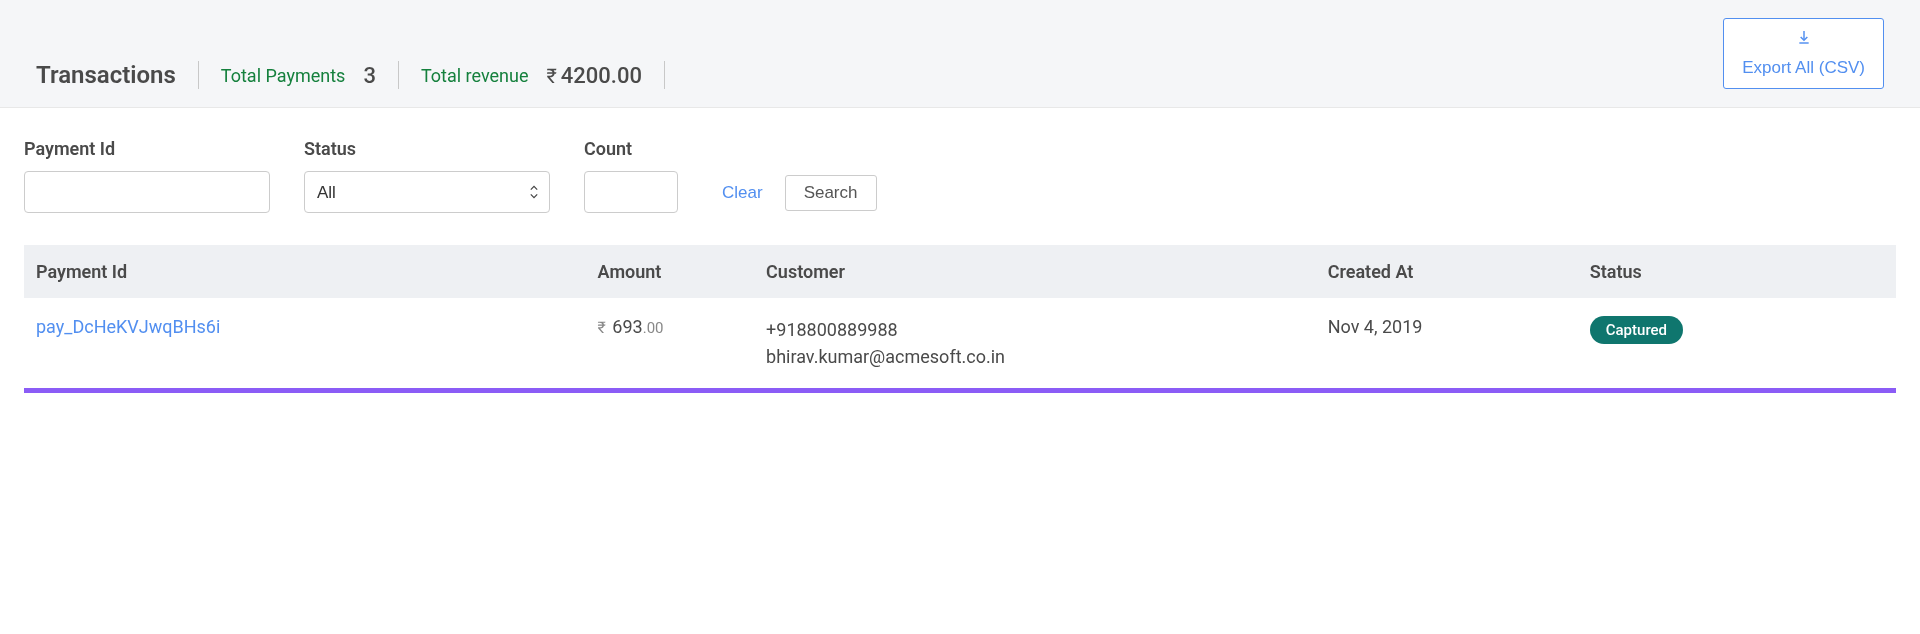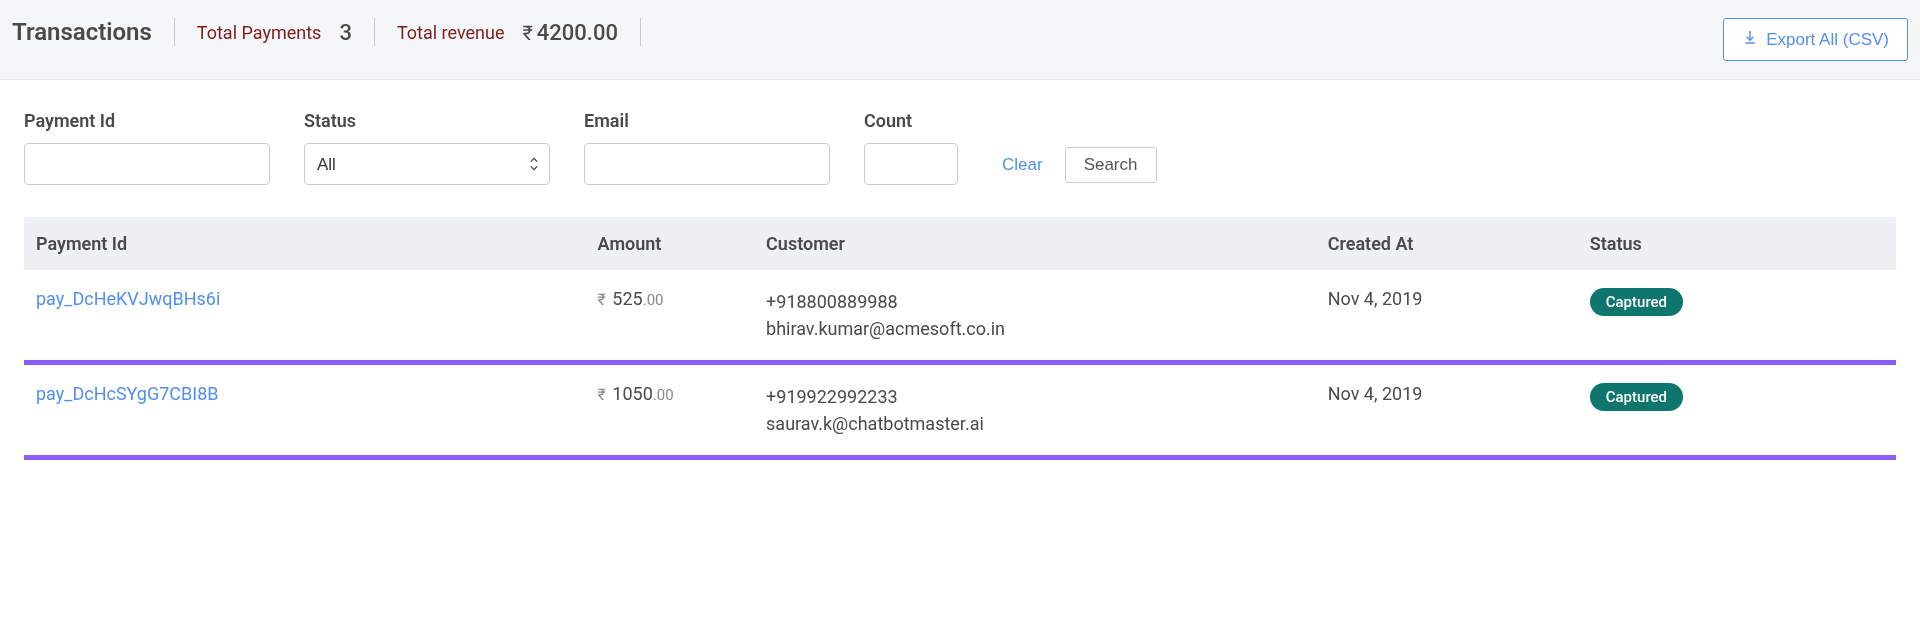--- a/index.html
+++ b/index.html
@@ -7,23 +7,23 @@
       margin: 0;
       padding: 0;
     }
     body {
       font-family: -apple-system, BlinkMacSystemFont, "Segoe UI", Roboto, "Helvetica Neue", Arial, sans-serif;
       background: #fff;
       color: #333;
     }
     .header-bar {
       background: #f5f6f8;
-      padding: 18px 12px;
-      display: flex;
-      align-items: flex-start;
+      padding: 18px 36px;
+      display: flex;
+      align-items: flex-end;
       justify-content: space-between;
       border-bottom: 1px solid #e8e8e8;
     }
     .header-left {
       display: flex;
       align-items: center;
       gap: 0;
     }
     .page-title {
       font-size: 24px;
@@ -31,21 +31,21 @@
       color: #4a4a4a;
     }
     .divider {
       width: 1px;
       height: 28px;
       background: #c8c8c8;
       margin: 0 22px;
     }
     .stat-label {
       font-size: 18px;
-      color: #7f1d1d;
+      color: #15803d;
       margin-right: 18px;
     }
     .stat-value {
       font-size: 22px;
       color: #4a4a4a;
       font-weight: 500;
     }
     .stat-currency {
       font-size: 20px;
       color: #4a4a4a;
@@ -55,20 +55,21 @@
       display: inline-flex;
       align-items: center;
       gap: 8px;
       background: #fff;
       border: 1.5px solid #528ff0;
       color: #528ff0;
       padding: 10px 18px;
       border-radius: 3px;
       font-size: 17px;
       cursor: pointer;
+      flex-direction: column;
     }
     .export-btn svg {
       width: 16px;
       height: 16px;
       stroke: #528ff0;
     }
     .filters {
       display: flex;
       align-items: flex-end;
       gap: 34px;
@@ -244,24 +245,20 @@
         <svg viewBox="0 0 10 6">
             <path d="M1 5 L5 1 L9 5" fill="none" stroke="#444" stroke-width="1.5"></path>
           </svg>
         <svg viewBox="0 0 10 6">
             <path d="M1 1 L5 5 L9 1" fill="none" stroke="#444" stroke-width="1.5"></path>
           </svg>
       </span>
     </div>
   </div>
   <div class="filter-group">
-    <label class="filter-label">Email</label>
-    <input class="filter-input" style="width: 246px;" type="text" value="">
-  </div>
-  <div class="filter-group">
     <label class="filter-label">Count</label>
     <input class="filter-input" style="width: 94px;" type="text" value="">
   </div>
   <div class="filter-actions">
     <button class="clear-link">Clear</button>
     <button class="search-btn">Search</button>
   </div>
 </div>
 
 <table class="table">
@@ -274,43 +271,27 @@
       <th class="col-status">Status</th>
     </tr>
   </thead>
   <tbody id="table-body">
 
   <tr>
     <td>
       <a href="#" class="payment-link">pay_DcHeKVJwqBHs6i</a>
     </td>
     <td class="amount-cell">
-      <span class="rupee">₹</span> <span>525</span><span class="decimal">.00</span>
+      <span class="rupee">₹</span> <span>693</span><span class="decimal">.00</span>
     </td>
     <td>
       <span class="customer-line">+918800889988</span>
       <span class="customer-line">bhirav.kumar@acmesoft.co.in</span>
     </td>
     <td>Nov 4, 2019</td>
     <td>
       <span class="status-pill">Captured</span>
     </td>
   </tr>
 
-  <tr>
-    <td>
-      <a href="#" class="payment-link">pay_DcHcSYgG7CBI8B</a>
-    </td>
-    <td class="amount-cell">
-      <span class="rupee">₹</span> <span>1050</span><span class="decimal">.00</span>
-    </td>
-    <td>
-      <span class="customer-line">+919922992233</span>
-      <span class="customer-line">saurav.k@chatbotmaster.ai</span>
-    </td>
-    <td>Nov 4, 2019</td>
-    <td>
-      <span class="status-pill">Captured</span>
-    </td>
-  </tr>
 
 </tbody>
 </table>
 
 </body></html>

